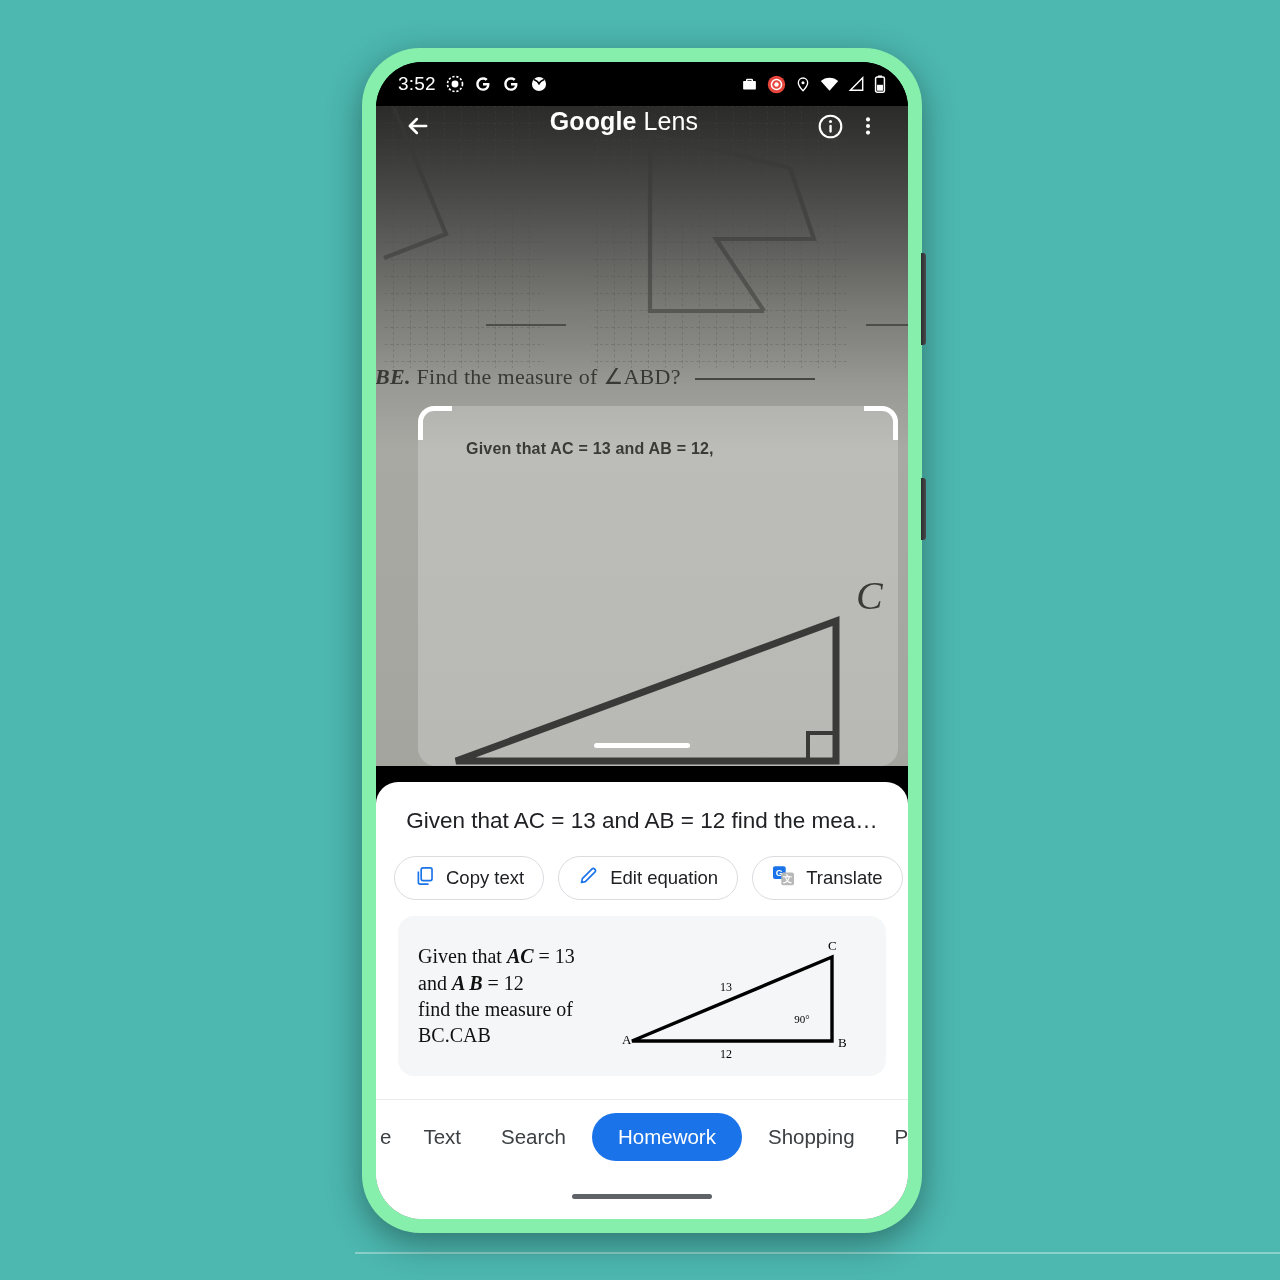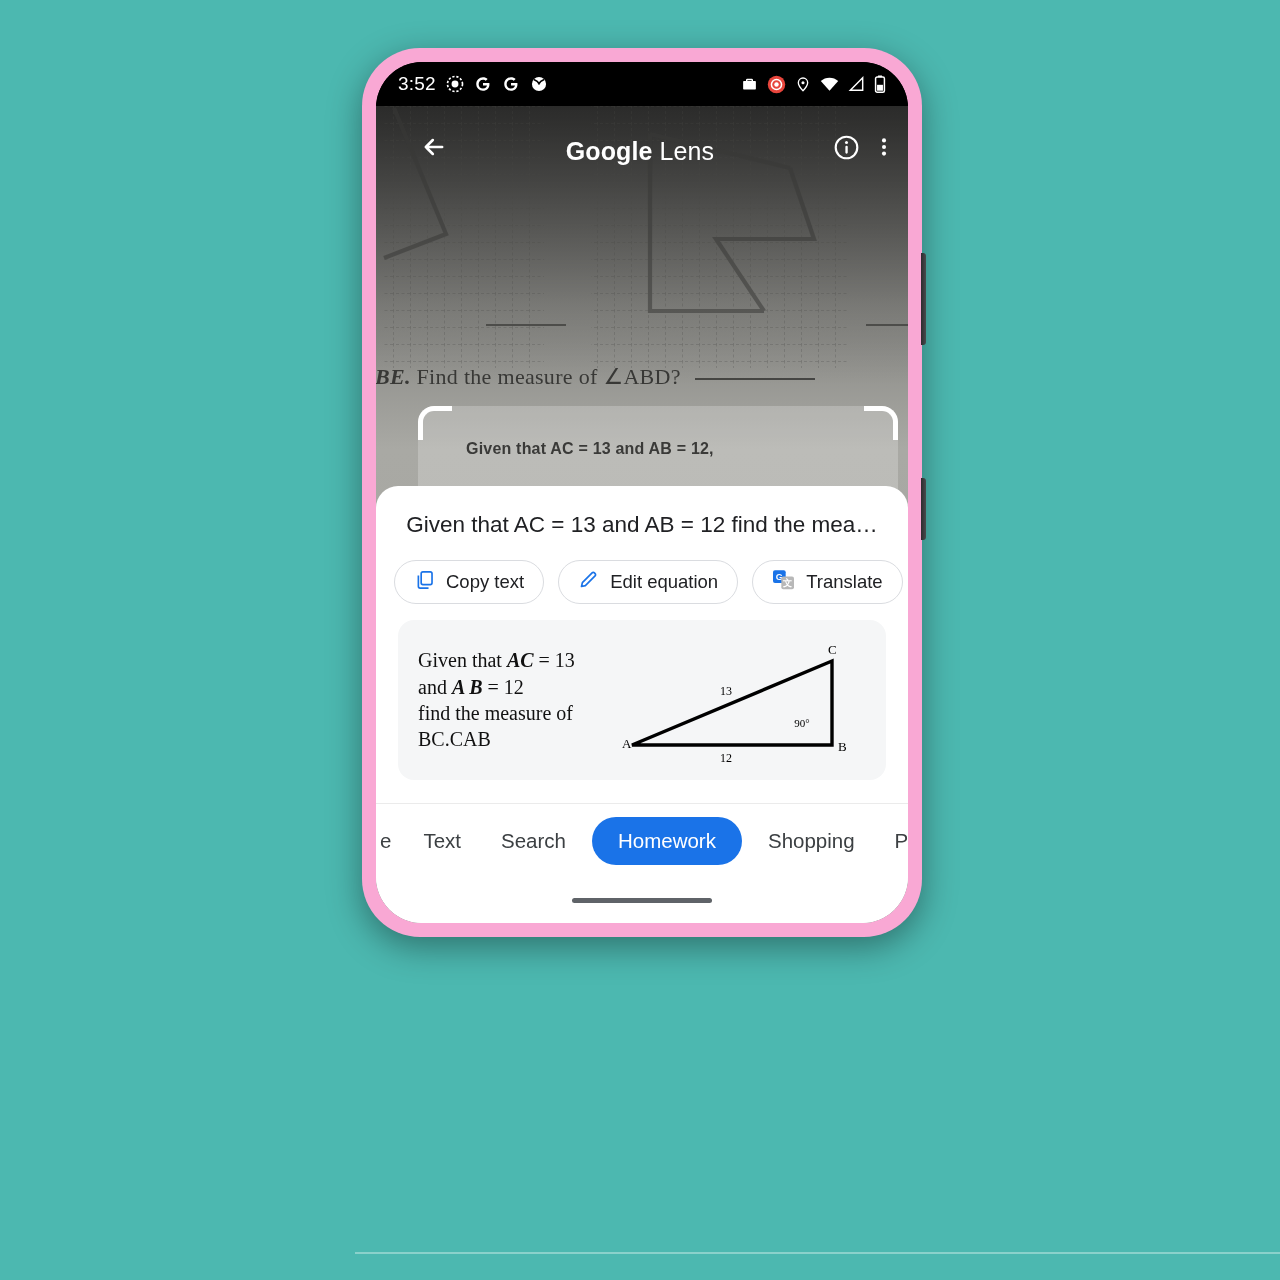--- a/index.html
+++ b/index.html
@@ -18,22 +18,22 @@
     position: absolute;
     left: 355px; top: 1252px;
     width: 925px; height: 2px;
     background: rgba(255,255,255,0.35);
   }
 
   
   .phone {
     position: absolute;
     left: 362px; top: 48px;
-    width: 560px; height: 889px;
-    background: #f9a8d4;
+    width: 560px; height: 1185px;
+    background: #86efac;
     border-radius: 58px;
     box-shadow: 0 10px 34px rgba(0,0,0,0.38);
     padding: 14px;
   }
   .phone-inner {
     position: relative;
     width: 100%; height: 100%;
     background: #000;
     border-radius: 46px;
     overflow: hidden;
@@ -147,24 +147,24 @@
     left: 50%; transform: translateX(-50%);
     bottom: 18px;
     width: 96px; height: 5px;
     background: #fff;
     border-radius: 3px;
   }
 
   
   .appbar {
     position: absolute;
-    left: 17px; top: 44px;
+    left: 1px; top: 44px;
     width: 100%; height: 68px;
-    display: flex; align-items: flex-end;
-    padding: 8px 22px;
+    display: flex; align-items: flex-start;
+    padding: 1px 22px;
     z-index: 6;
   }
   .appbar-title {
     flex: 1;
     text-align: center;
     color: #fff;
     font-size: 25px;
     letter-spacing: .1px;
   }
   .appbar-title .g { font-weight: bold; }

